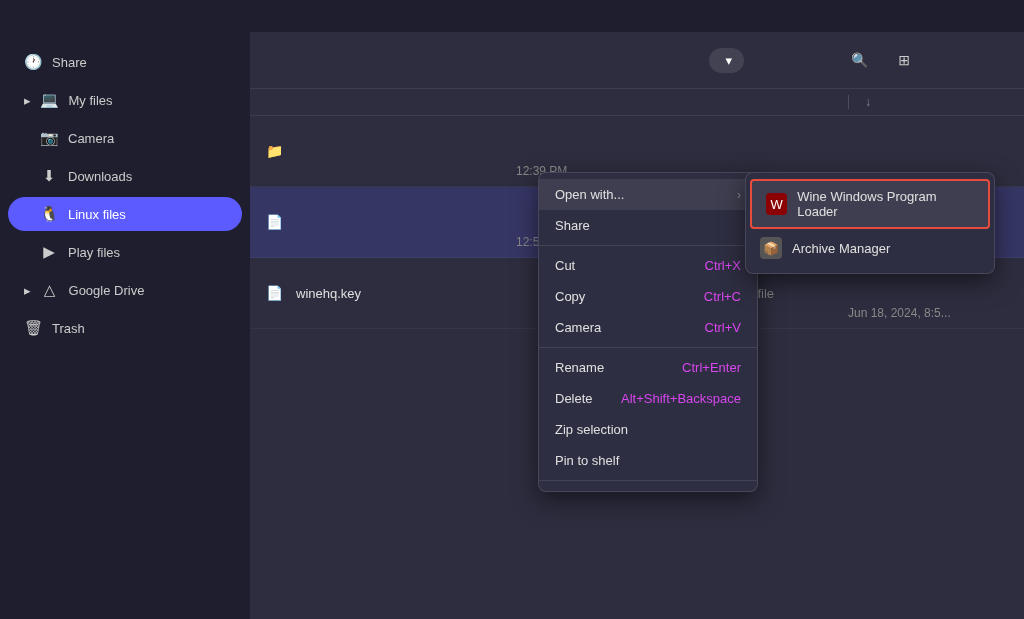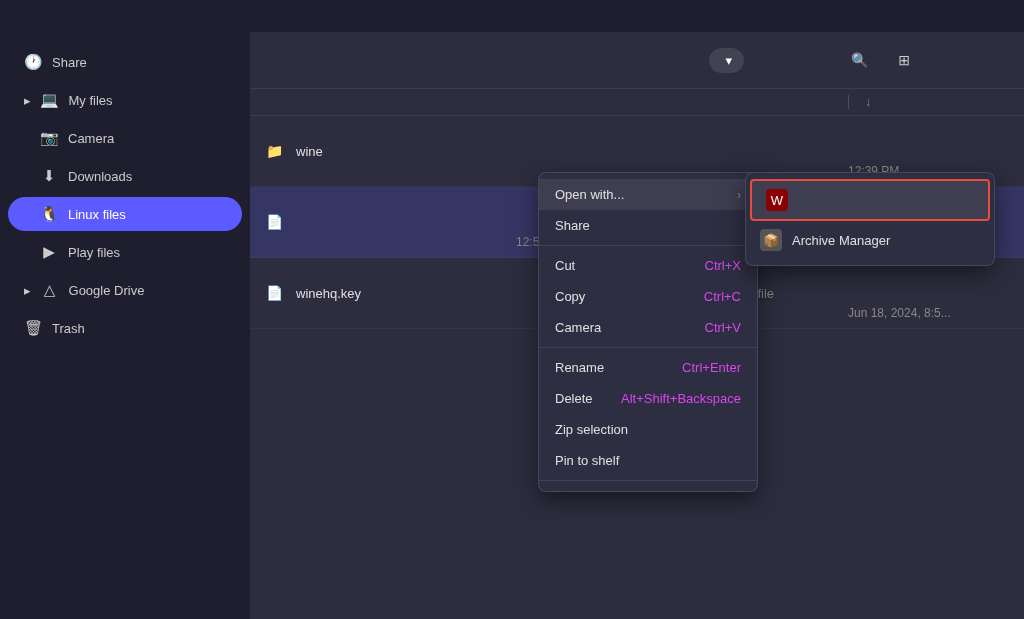--- a/index.html
+++ b/index.html
@@ -318,21 +318,20 @@
       <div class="col-type"></div>
       <div class="col-date">
         <span></span>
         <span>↓</span>
       </div>
     </div>
 
     <div id="file-rows">
         <div class="file-row ">
     <span class="file-icon folder-icon">📁</span>
-    <span class="file-name">wine</span>
     <span class="file-size"></span>
     <span class="file-type"></span>
     <span class="file-date">12:39 PM</span>
   </div>
         <div class="file-row selected">
     <span class="file-icon">📄</span>
     <span class="file-size"></span>
     <span class="file-type"></span>
     <span class="file-date">12:59 PM</span>
   </div>
@@ -383,20 +382,21 @@
         <div class="context-menu-item ">
     <span>Pin to shelf</span>
 
   </div>
         <div class="context-menu-divider"></div>
       </div>
 
     <div class="submenu" id="submenu">
         <div class="submenu-item highlighted">
     <span class="app-icon wine-icon">W</span>
+    <span>Wine Windows Program Loader</span>
   </div>
         <div class="submenu-item ">
     <span class="app-icon archive-icon">📦</span>
     <span>Archive Manager</span>
   </div>
       </div>
 
   </div>
 </div>
 

